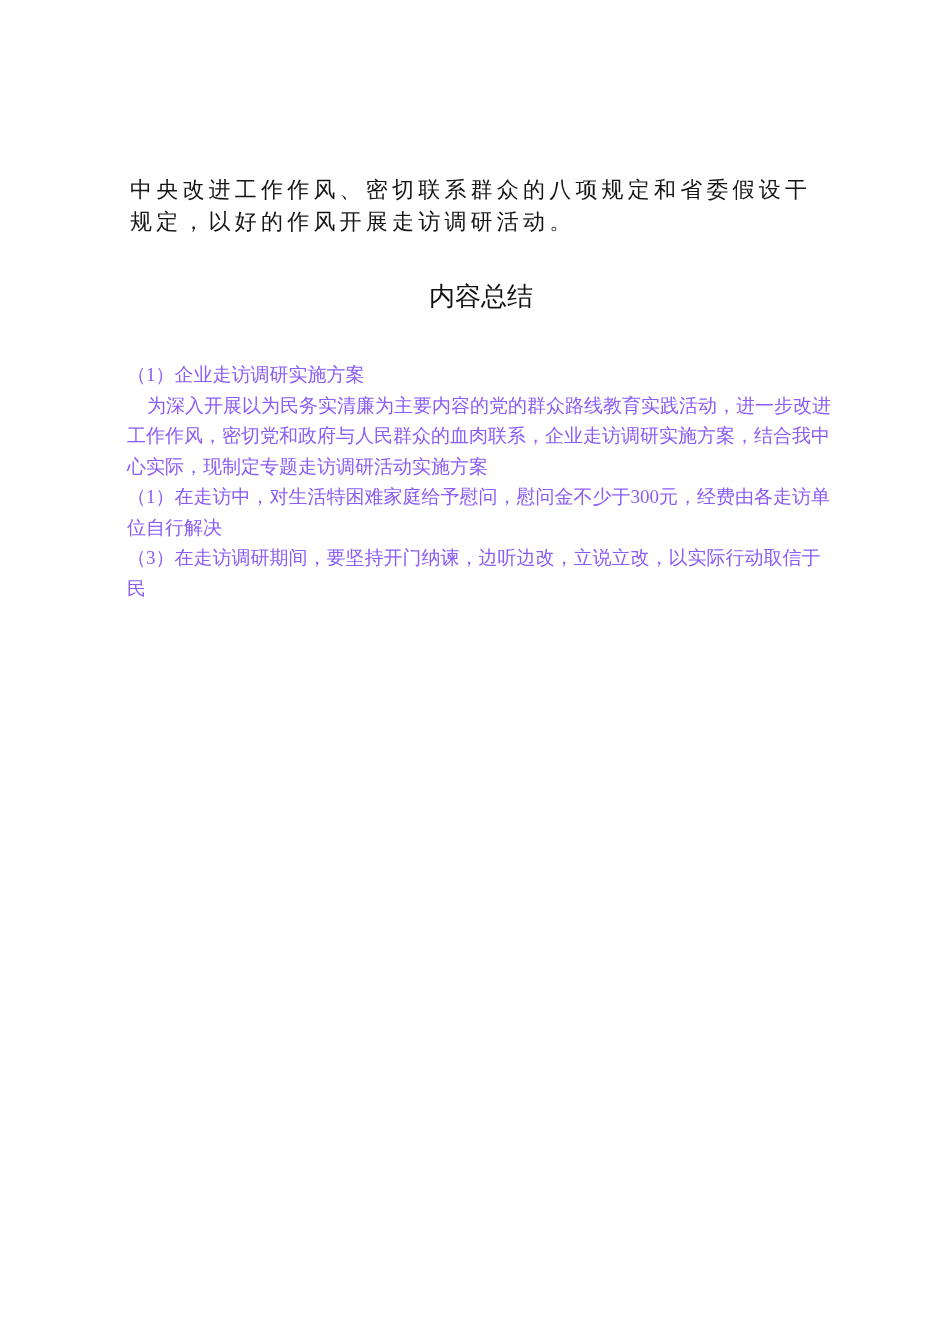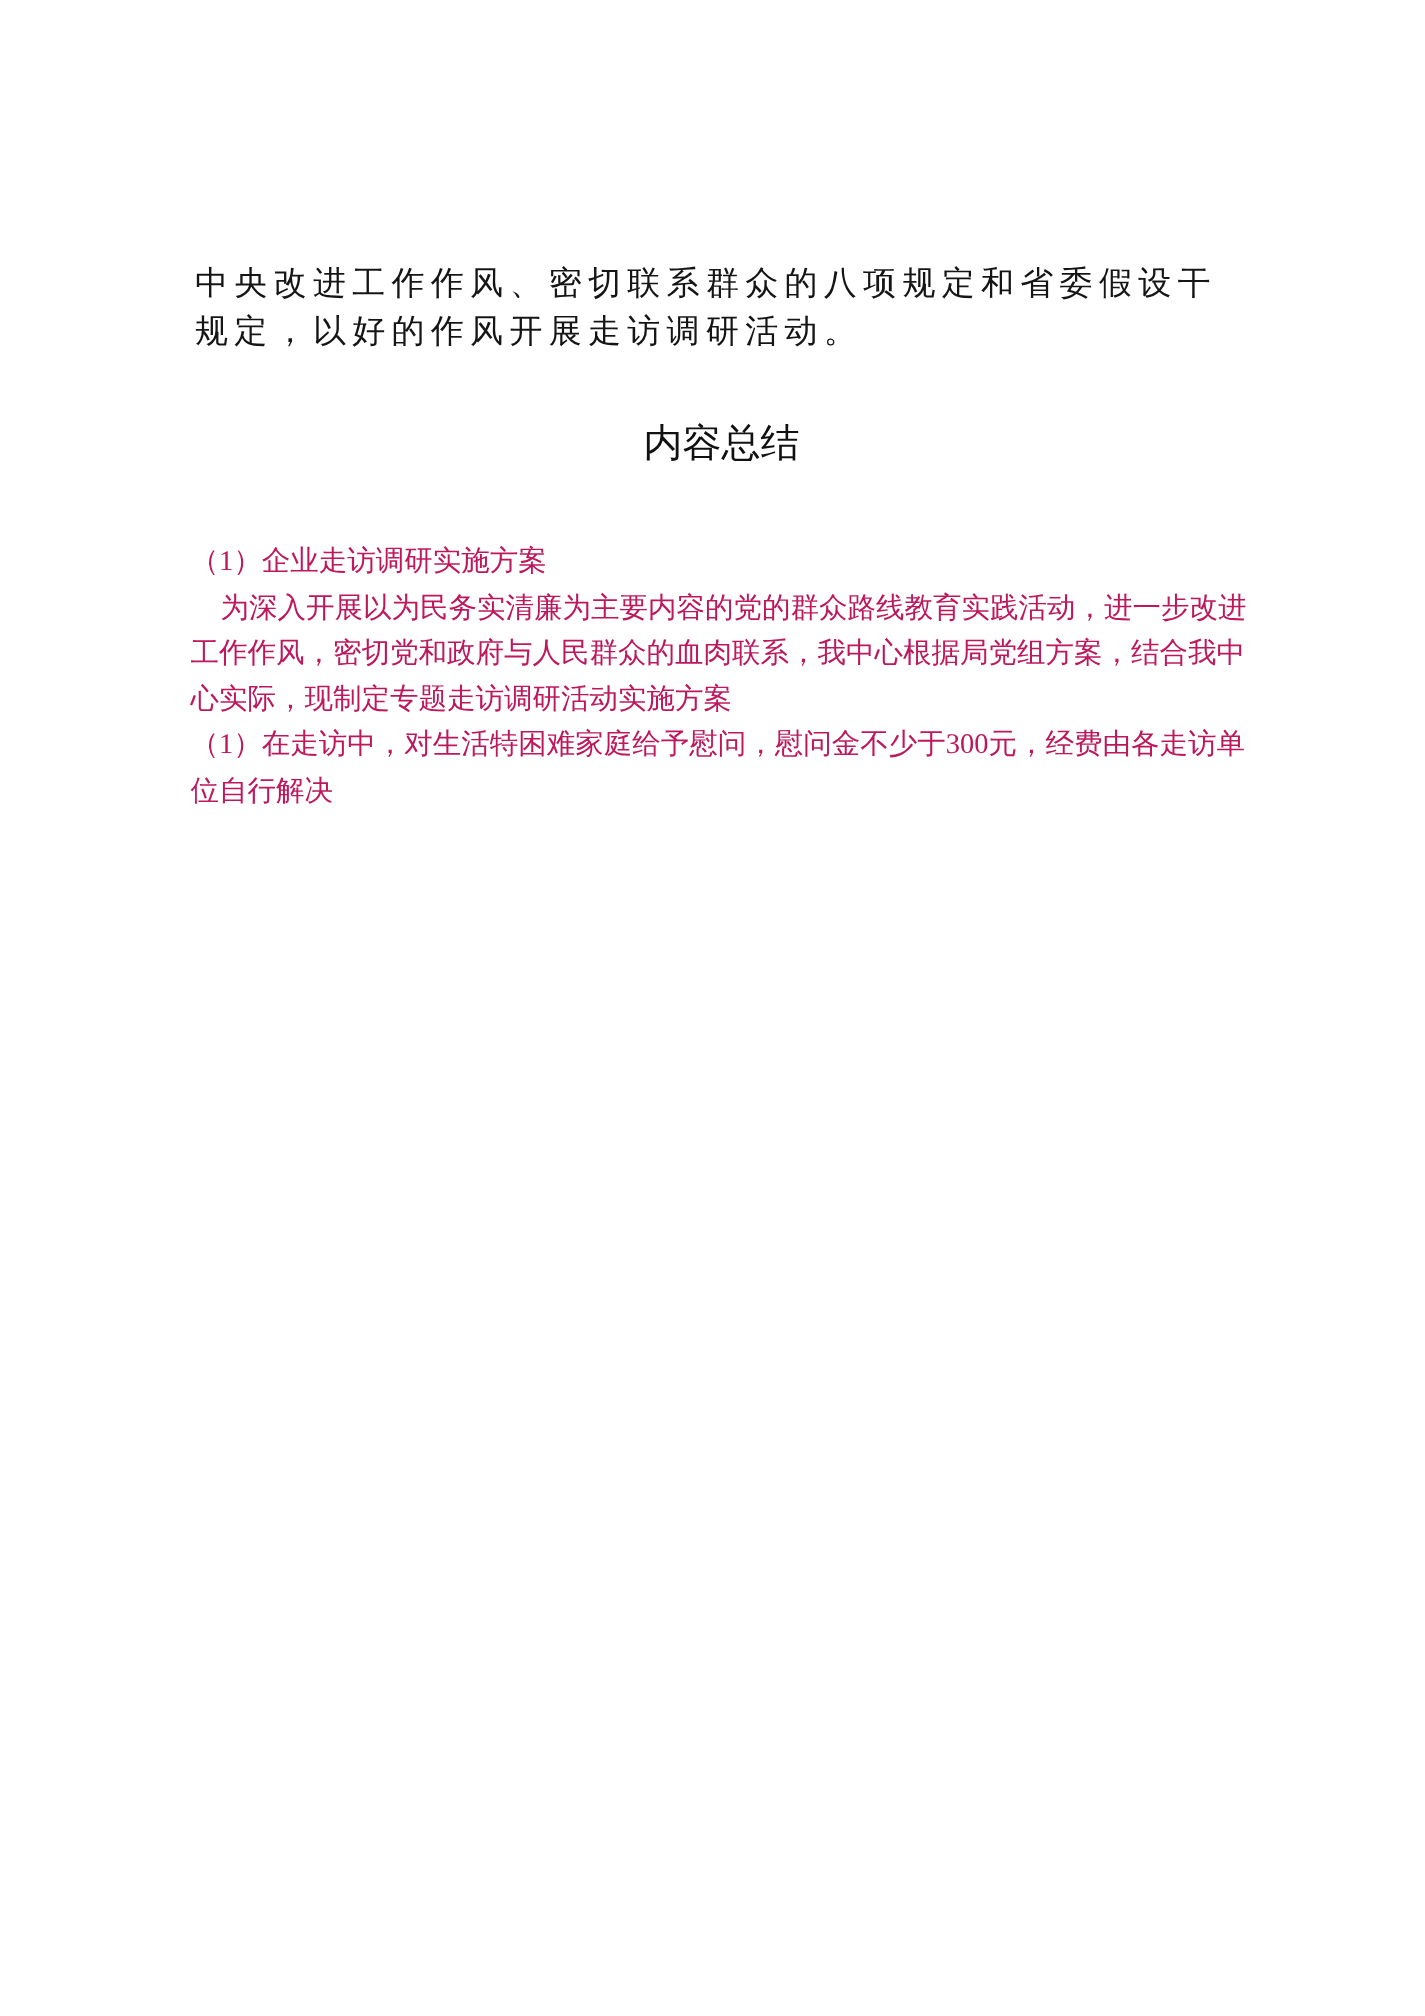--- a/index.html
+++ b/index.html
@@ -47,35 +47,36 @@
       color: #111111;
     }
     .summary-body {
       position: absolute;
       left: 127px;
       top: 360px;
       width: 706px;
       font-family: "Liberation Serif", "DejaVu Serif", serif;
       font-size: 19px;
       line-height: 30.5px;
-      color: #be185d;
+      color: #8b5cf6;
     }
     .summary-body p {
       margin: 0;
     }
     .indent {
       text-indent: 20px;
     }
   </style>
 </head>
 <body>
 
 <div class="page">
   <p class="lead-para">中央改进工作作风、密切联系群众的八项规定和省委假设干规定，以好的作风开展走访调研活动。</p>
 
   <h2 class="summary-title">内容总结</h2>
 
   <div class="summary-body">
     <p>（1）企业走访调研实施方案</p>
-    <p class="indent">为深入开展以为民务实清廉为主要内容的党的群众路线教育实践活动，进一步改进工作作风，密切党和政府与人民群众的血肉联系，我中心根据局党组方案，结合我中心实际，现制定专题走访调研活动实施方案</p>
+    <p class="indent">为深入开展以为民务实清廉为主要内容的党的群众路线教育实践活动，进一步改进工作作风，密切党和政府与人民群众的血肉联系，企业走访调研实施方案，结合我中心实际，现制定专题走访调研活动实施方案</p>
     <p>（1）在走访中，对生活特困难家庭给予慰问，慰问金不少于300元，经费由各走访单位自行解决</p>
+    <p>（3）在走访调研期间，要坚持开门纳谏，边听边改，立说立改，以实际行动取信于民</p>
   </div>
 </div>
 
 </body></html>

